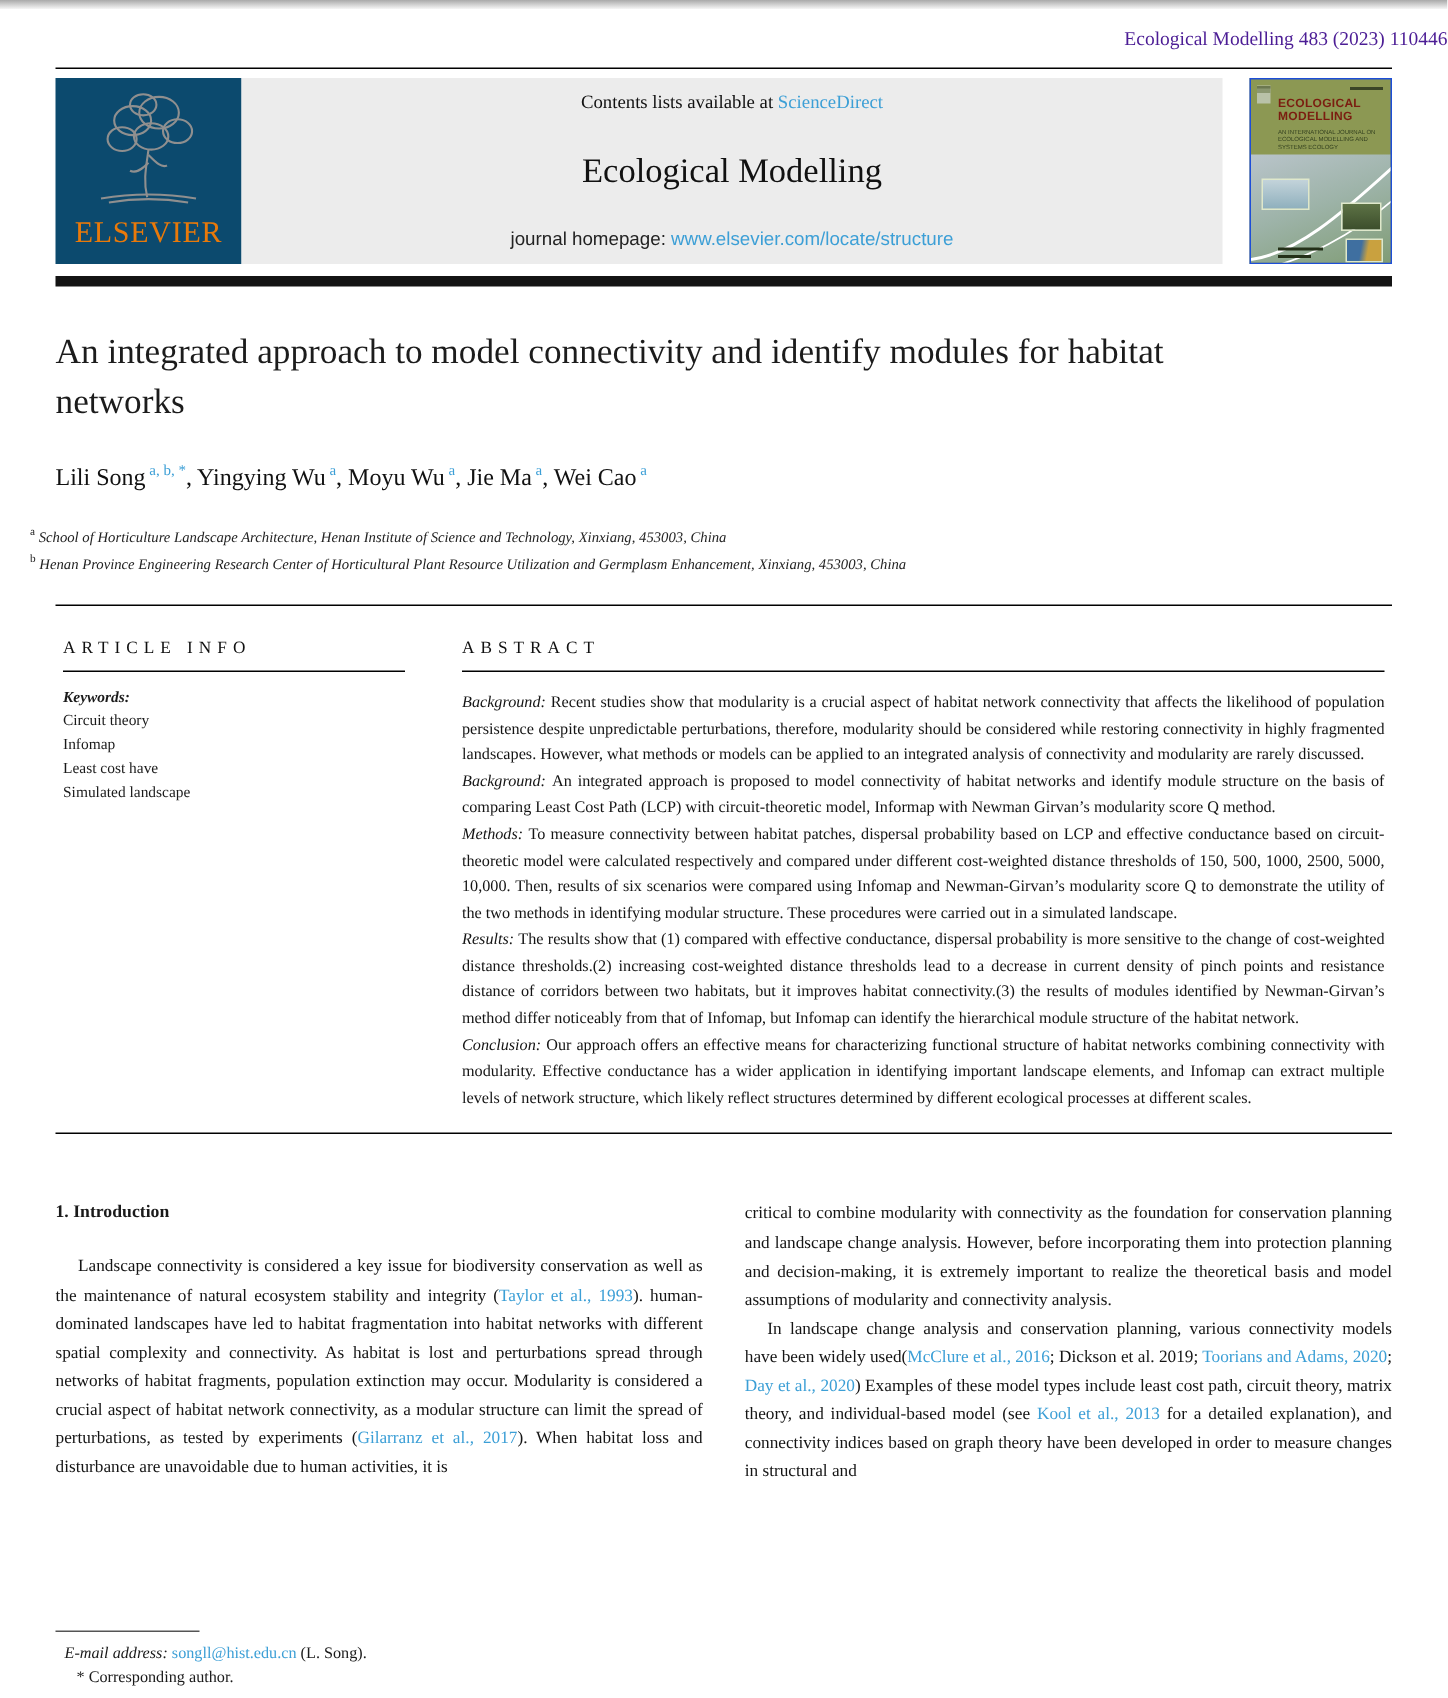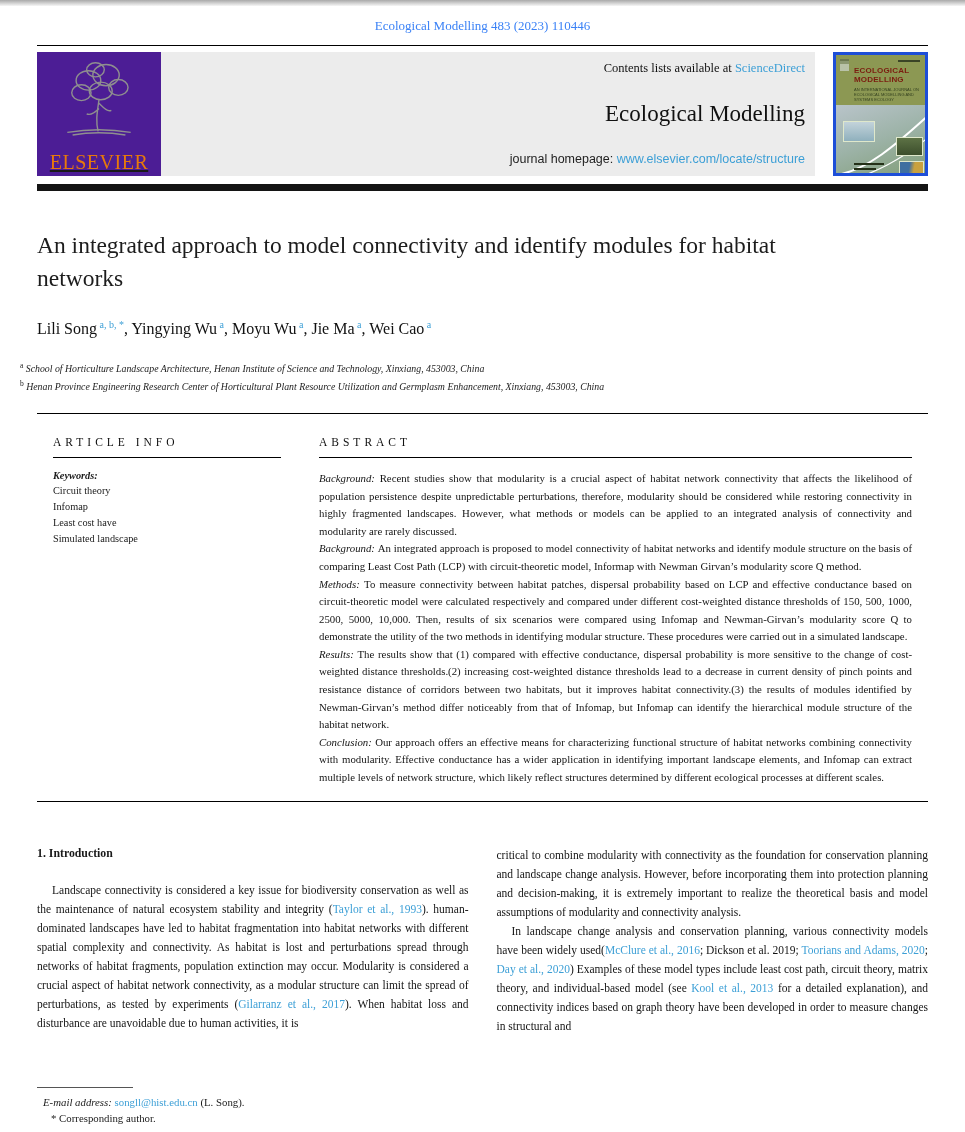--- a/index.html
+++ b/index.html
@@ -2,51 +2,51 @@
 <html><head>
 <meta charset="utf-8">
 <style>
   * { margin:0; padding:0; box-sizing:border-box; }
   html,body { background:#ffffff; }
   body {
     width:965px; height:1132px; position:relative; overflow:hidden;
     font-family:"Liberation Serif", serif; color:#1a1a1a;
   }
   .top-strip { height:6px; width:100%; background:linear-gradient(#a9a9a9,#f6f6f6); }
-  .citation { text-align:center; margin-top:12px; font-size:13px; color:#3b82f6; }
+  .citation { text-align:right; margin-top:12px; font-size:13px; color:#4c1d95; }
   .rule-thin { border-top:1.6px solid #000; margin:11px 37px 0; }
   .masthead { margin:6px 37px 0; display:flex; align-items:stretch; height:124px; }
-  .logo-block { width:124px; background:#4c1d95; display:flex; flex-direction:column; align-items:center; justify-content:space-between; padding-bottom:2px;text-decoration:underline; }
+  .logo-block { width:124px; background:#0c4a6e; display:flex; flex-direction:column; align-items:center; justify-content:flex-start; padding-bottom:2px; }
   .elsevier-word { font-family:"Liberation Serif",serif; color:#E8790A; font-size:20px; letter-spacing:0.5px; font-weight:400; }
-  .band { flex:1; background:#ECECEC; display:flex; flex-direction:column; align-items:flex-end; justify-content:space-between; padding:9px 10px 10px; }
+  .band { flex:1; background:#ECECEC; display:flex; flex-direction:column; align-items:center; justify-content:space-between; padding:9px 10px 10px; }
   .band-contents { font-size:12.5px; color:#111; }
   .band-title { font-size:23px; color:#111; }
   .band-home { font-family:"Liberation Sans", sans-serif; font-size:12.5px; color:#222; }
   .lnk { color:#3C9FD6; text-decoration:none; cursor:pointer; }
-  .cover { width:95px; margin-left:18px; background:#8C9853; position:relative; overflow:hidden; border:3px solid #1d4ed8; }
+  .cover { width:95px; margin-left:18px; background:#8C9853; position:relative; overflow:hidden; border:1px solid #1d4ed8; }
   .cover-emblem { position:absolute; left:4px; top:4px; width:9px; height:12px; background:#b9c2a8; box-shadow:inset 0 2px 0 #6c7850, inset 0 5px 0 #8b9770; }
   .cover-issn { position:absolute; right:5px; top:5px; width:22px; height:2px; background:#3a4426; }
   .cover-title { position:absolute; left:18px; top:12px; font-family:"Liberation Sans",sans-serif; font-weight:bold; font-size:8px; line-height:1.1; color:#7B1D10; letter-spacing:0.2px; }
   .cover-sub { position:absolute; left:18px; top:32px; width:66px; font-family:"Liberation Sans",sans-serif; font-size:4px; line-height:1.3; color:#33401f; text-transform:uppercase; }
   .cover-art { position:absolute; left:0; top:50px; width:100%; height:78px; background:linear-gradient(160deg,#b9c4ca 0%, #9db3a8 45%, #7d9a70 100%); }
   .cover-curve { position:absolute; left:0; top:50px; width:95px; height:78px; }
   .thumb { position:absolute; border:1px solid #dfe8cb; }
   .t1 { left:7px; top:66px; width:32px; height:21px; background:linear-gradient(#c3d3da,#8fb0bd); }
   .t2 { left:60px; top:82px; width:27px; height:19px; background:linear-gradient(#5d7245,#3c4e2c); }
   .t3 { left:63px; top:106px; width:25px; height:16px; background:linear-gradient(100deg,#3f6fa0 40%,#c9a13f 60%); }
   .cover-ed1 { position:absolute; left:18px; bottom:8px; width:30px; height:2px; background:#243018; }
   .cover-ed2 { position:absolute; left:18px; bottom:3px; width:22px; height:2px; background:#243018; }
   .bar-thick { height:7px; background:#141414; margin:8px 37px 0; }
-  .title { margin:38px 37px 0; font-size:23.5px; font-weight:400; line-height:1.42; color:#1c1c1c; max-width:760px; }
+  .title { margin:28px 37px 0; font-size:23.5px; font-weight:400; line-height:1.42; color:#1c1c1c; max-width:760px; }
   .authors { margin:24px 37px 0; font-size:16px; color:#111; }
   .authors sup { color:#3C9FD6; font-size:10px; }
   .affils { margin:22px 20px 0; font-size:9.8px; font-style:italic; line-height:1.9; color:#222; }
   .affils sup { font-style:normal; font-size:7.5px; }
   .rule-thin2 { border-top:1.2px solid #000; margin:16px 37px 0; }
-  .two-col { margin:22px 53px 0; display:grid; grid-template-columns:228px 1fr; column-gap:38px; }
+  .two-col { margin:22px 42px 0; display:grid; grid-template-columns:228px 1fr; column-gap:38px; }
   .sec-head { font-size:11.5px; letter-spacing:4px; font-weight:400; color:#111; }
   .sec-rule { border-top:1.1px solid #000; margin-top:9px; margin-bottom:12px; }
   .kw-label { font-size:10.3px; font-style:italic; margin-bottom:2px;font-weight:bold; }
   .kw-item { font-size:10.3px; line-height:1.55; }
   .abs-p { font-size:10.8px; line-height:1.63; text-align:justify; color:#141414; }
   .abs-p i { font-style:italic; }
   .rule-full { border-top:1.1px solid #000; margin:14px 37px 0; }
   .intro-grid { margin:44px 37px 0; display:grid; grid-template-columns:1fr 1fr; column-gap:28px; }
   .intro-head { font-size:11.8px; font-weight:bold; margin-bottom:20px; }
   .para { font-size:11.5px; line-height:1.66; text-align:justify; color:#141414; }

